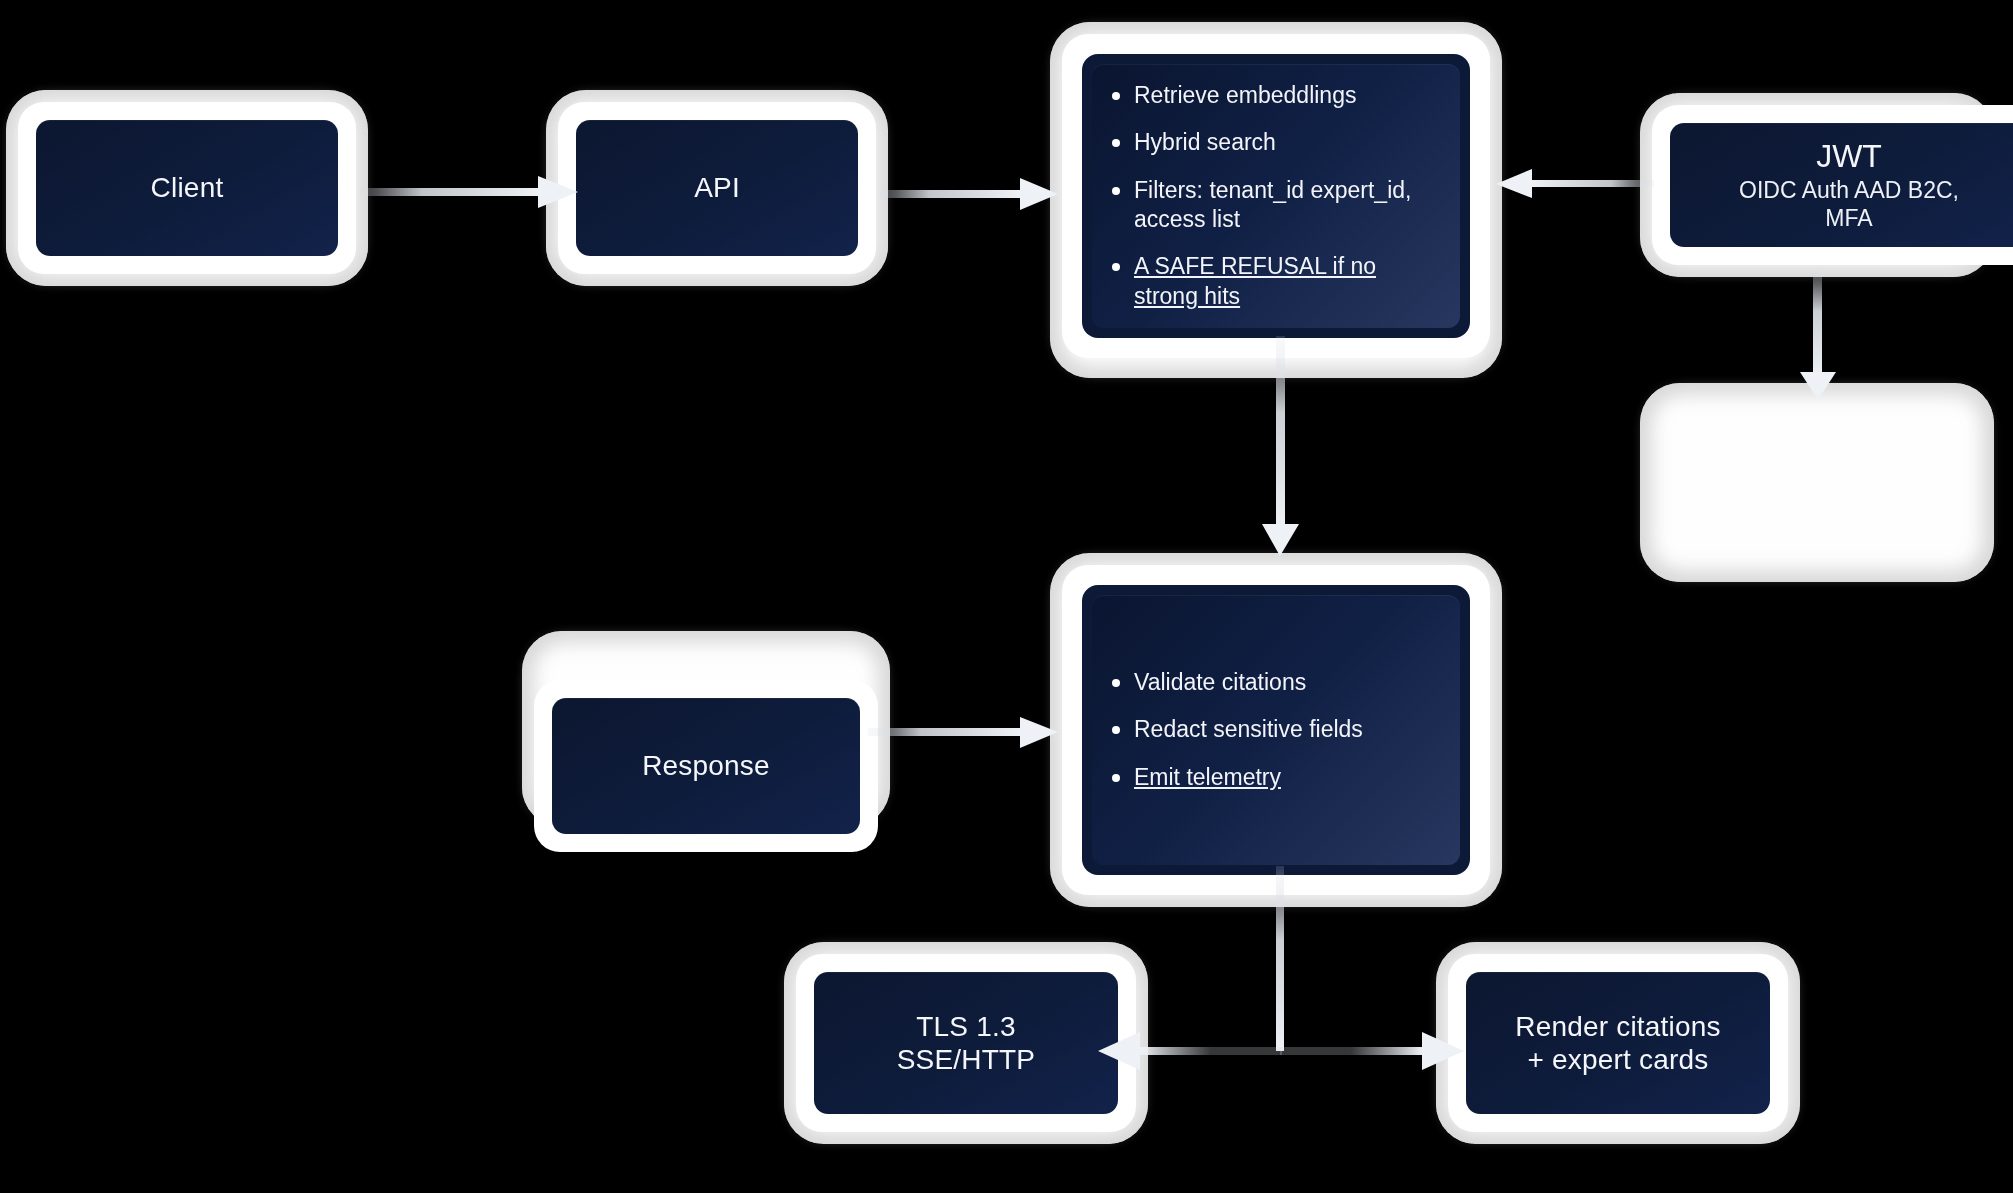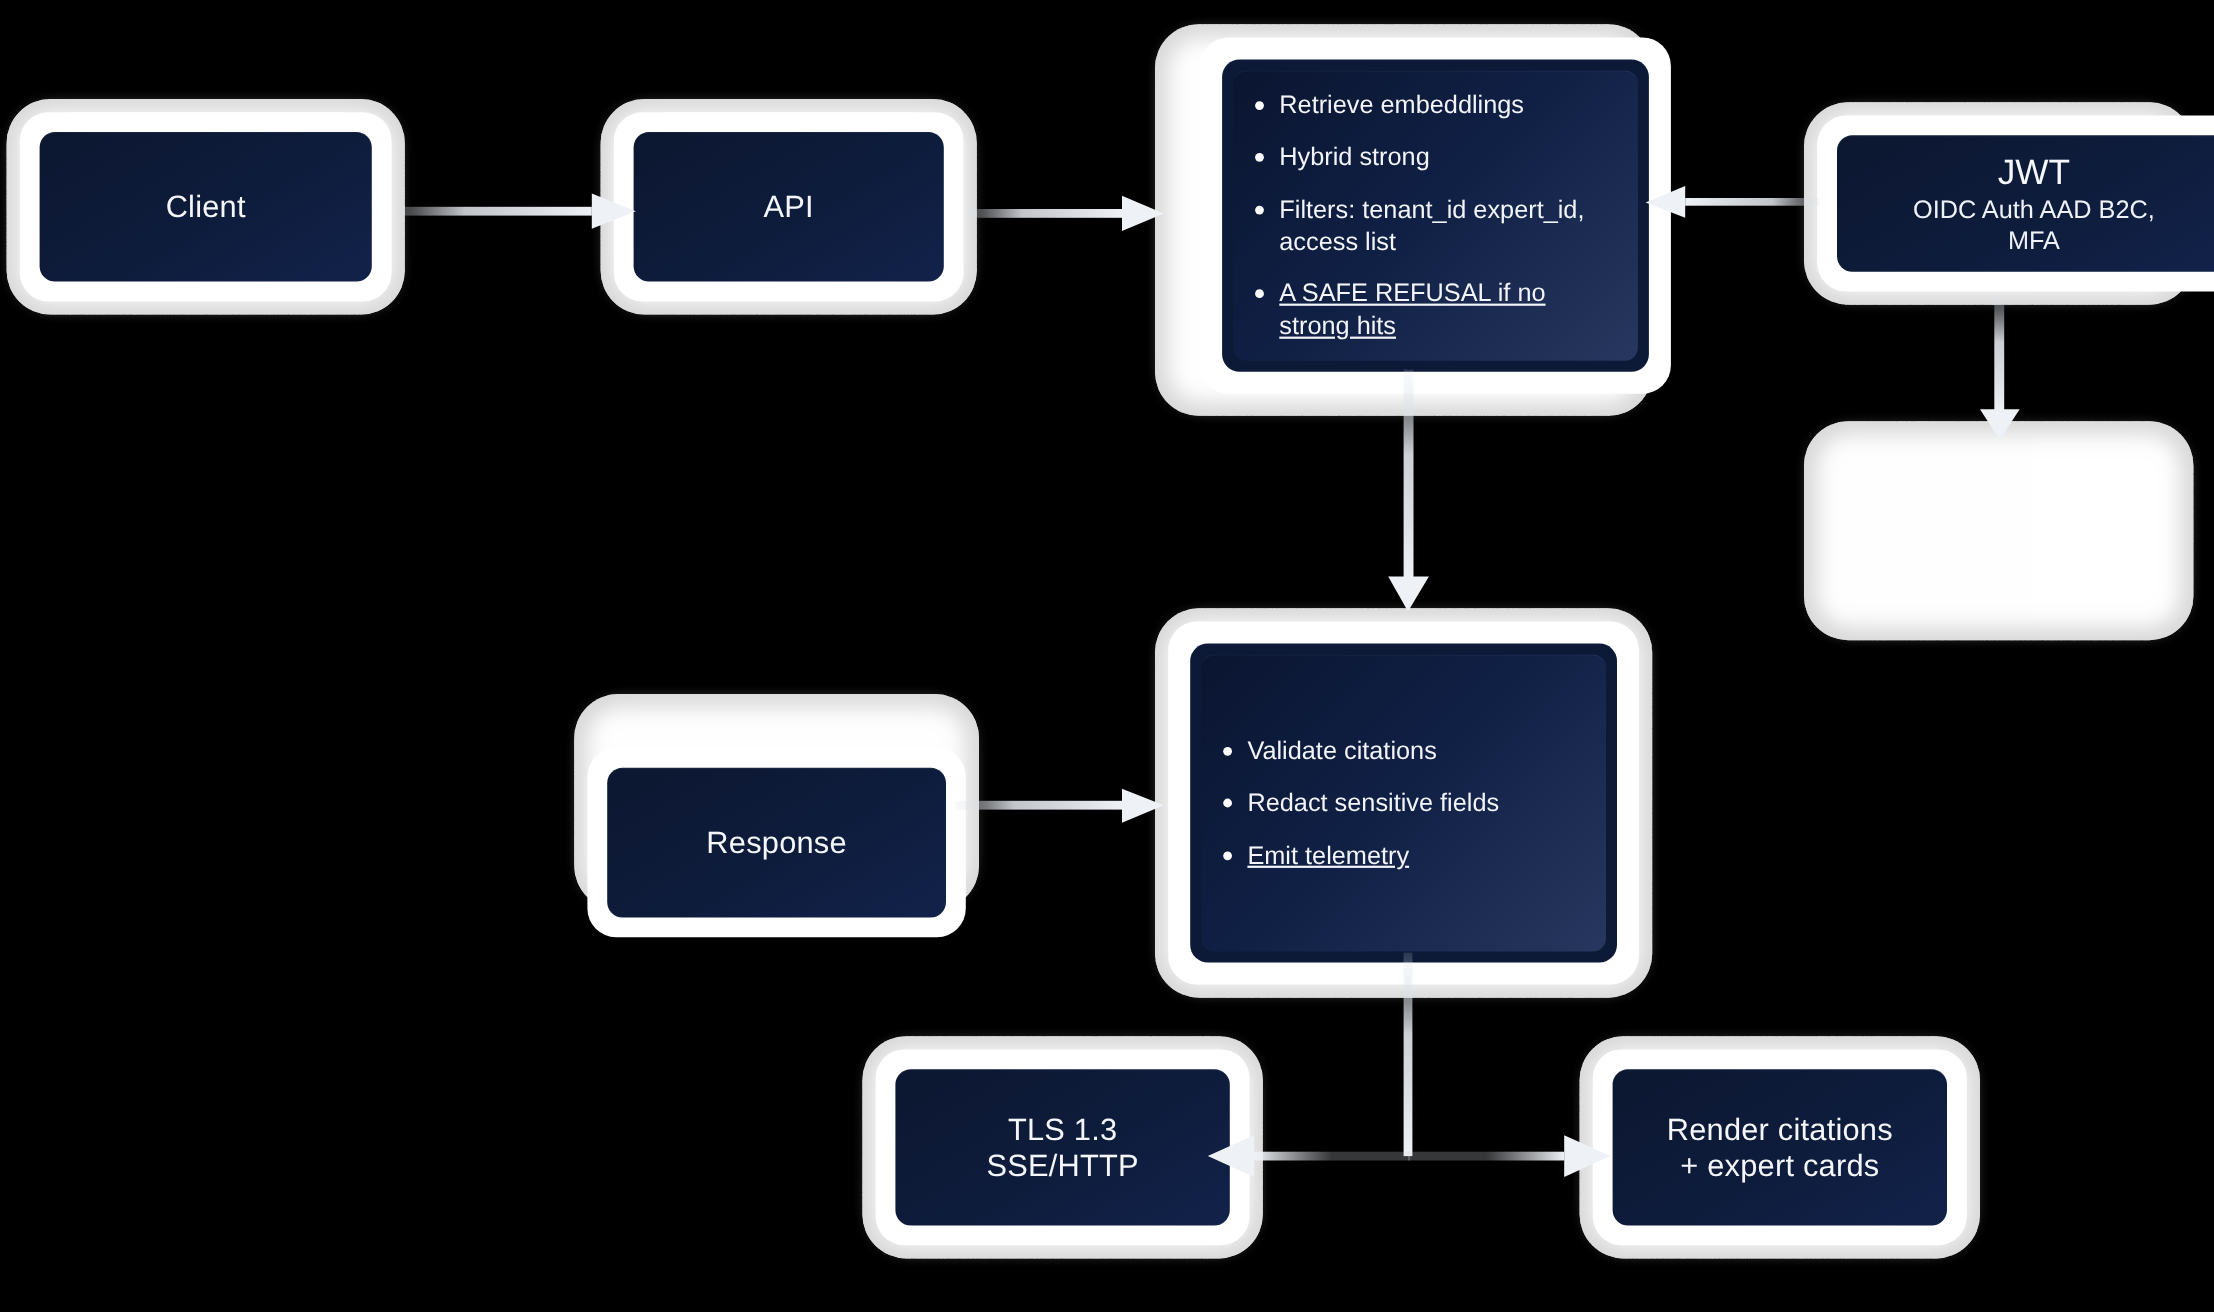--- a/index.html
+++ b/index.html
@@ -122,21 +122,21 @@
     top: 11px;
     width: 8px;
     height: 8px;
     border-radius: 50%;
     background: #ffffff;
   }
 
   
   #node-client        { left: 18px;   top: 102px;  width: 338px;  height: 172px; }
   #node-api           { left: 558px;  top: 102px;  width: 318px;  height: 172px; }
-  #node-retrieval     { left: 1091px; top: 34px;   width: 428px;  height: 324px; }
+  #node-retrieval     { left: 1062px; top: 34px;   width: 428px;  height: 324px; }
   #node-jwt           { left: 1652px; top: 105px;  width: 394px;  height: 160px; }
   #node-pii           { left: 1652px; top: 395px;  width: 330px;  height: 175px; }
   #node-response      { left: 534px;  top: 680px;  width: 344px;  height: 172px; }
   #node-guardrails    { left: 1062px; top: 565px;  width: 428px;  height: 330px; }
   #node-tls           { left: 796px;  top: 954px;  width: 340px;  height: 178px; }
   #node-render        { left: 1448px; top: 954px;  width: 340px;  height: 178px; }
 </style>
 </head>
 <body>
 
@@ -255,21 +255,21 @@
     <div class="node-inner">
       <div class="label-main">API</div>
     </div>
   </div>
 
   <div class="node node-panel" id="node-retrieval">
     <div class="node-inner">
       <div class="panel-surface">
         <ul class="bullets">
           <li>Retrieve embeddlings</li>
-          <li>Hybrid strong</li>
+          <li>Hybrid search</li>
           <li>Filters: tenant_id expert_id, access list</li>
           <li>A SAFE REFUSAL if no strong hits</li>
         </ul>
       </div>
     </div>
   </div>
 
   <div class="node node-simple" id="node-jwt">
     <div class="node-inner">
       <div class="label-title">JWT</div>

